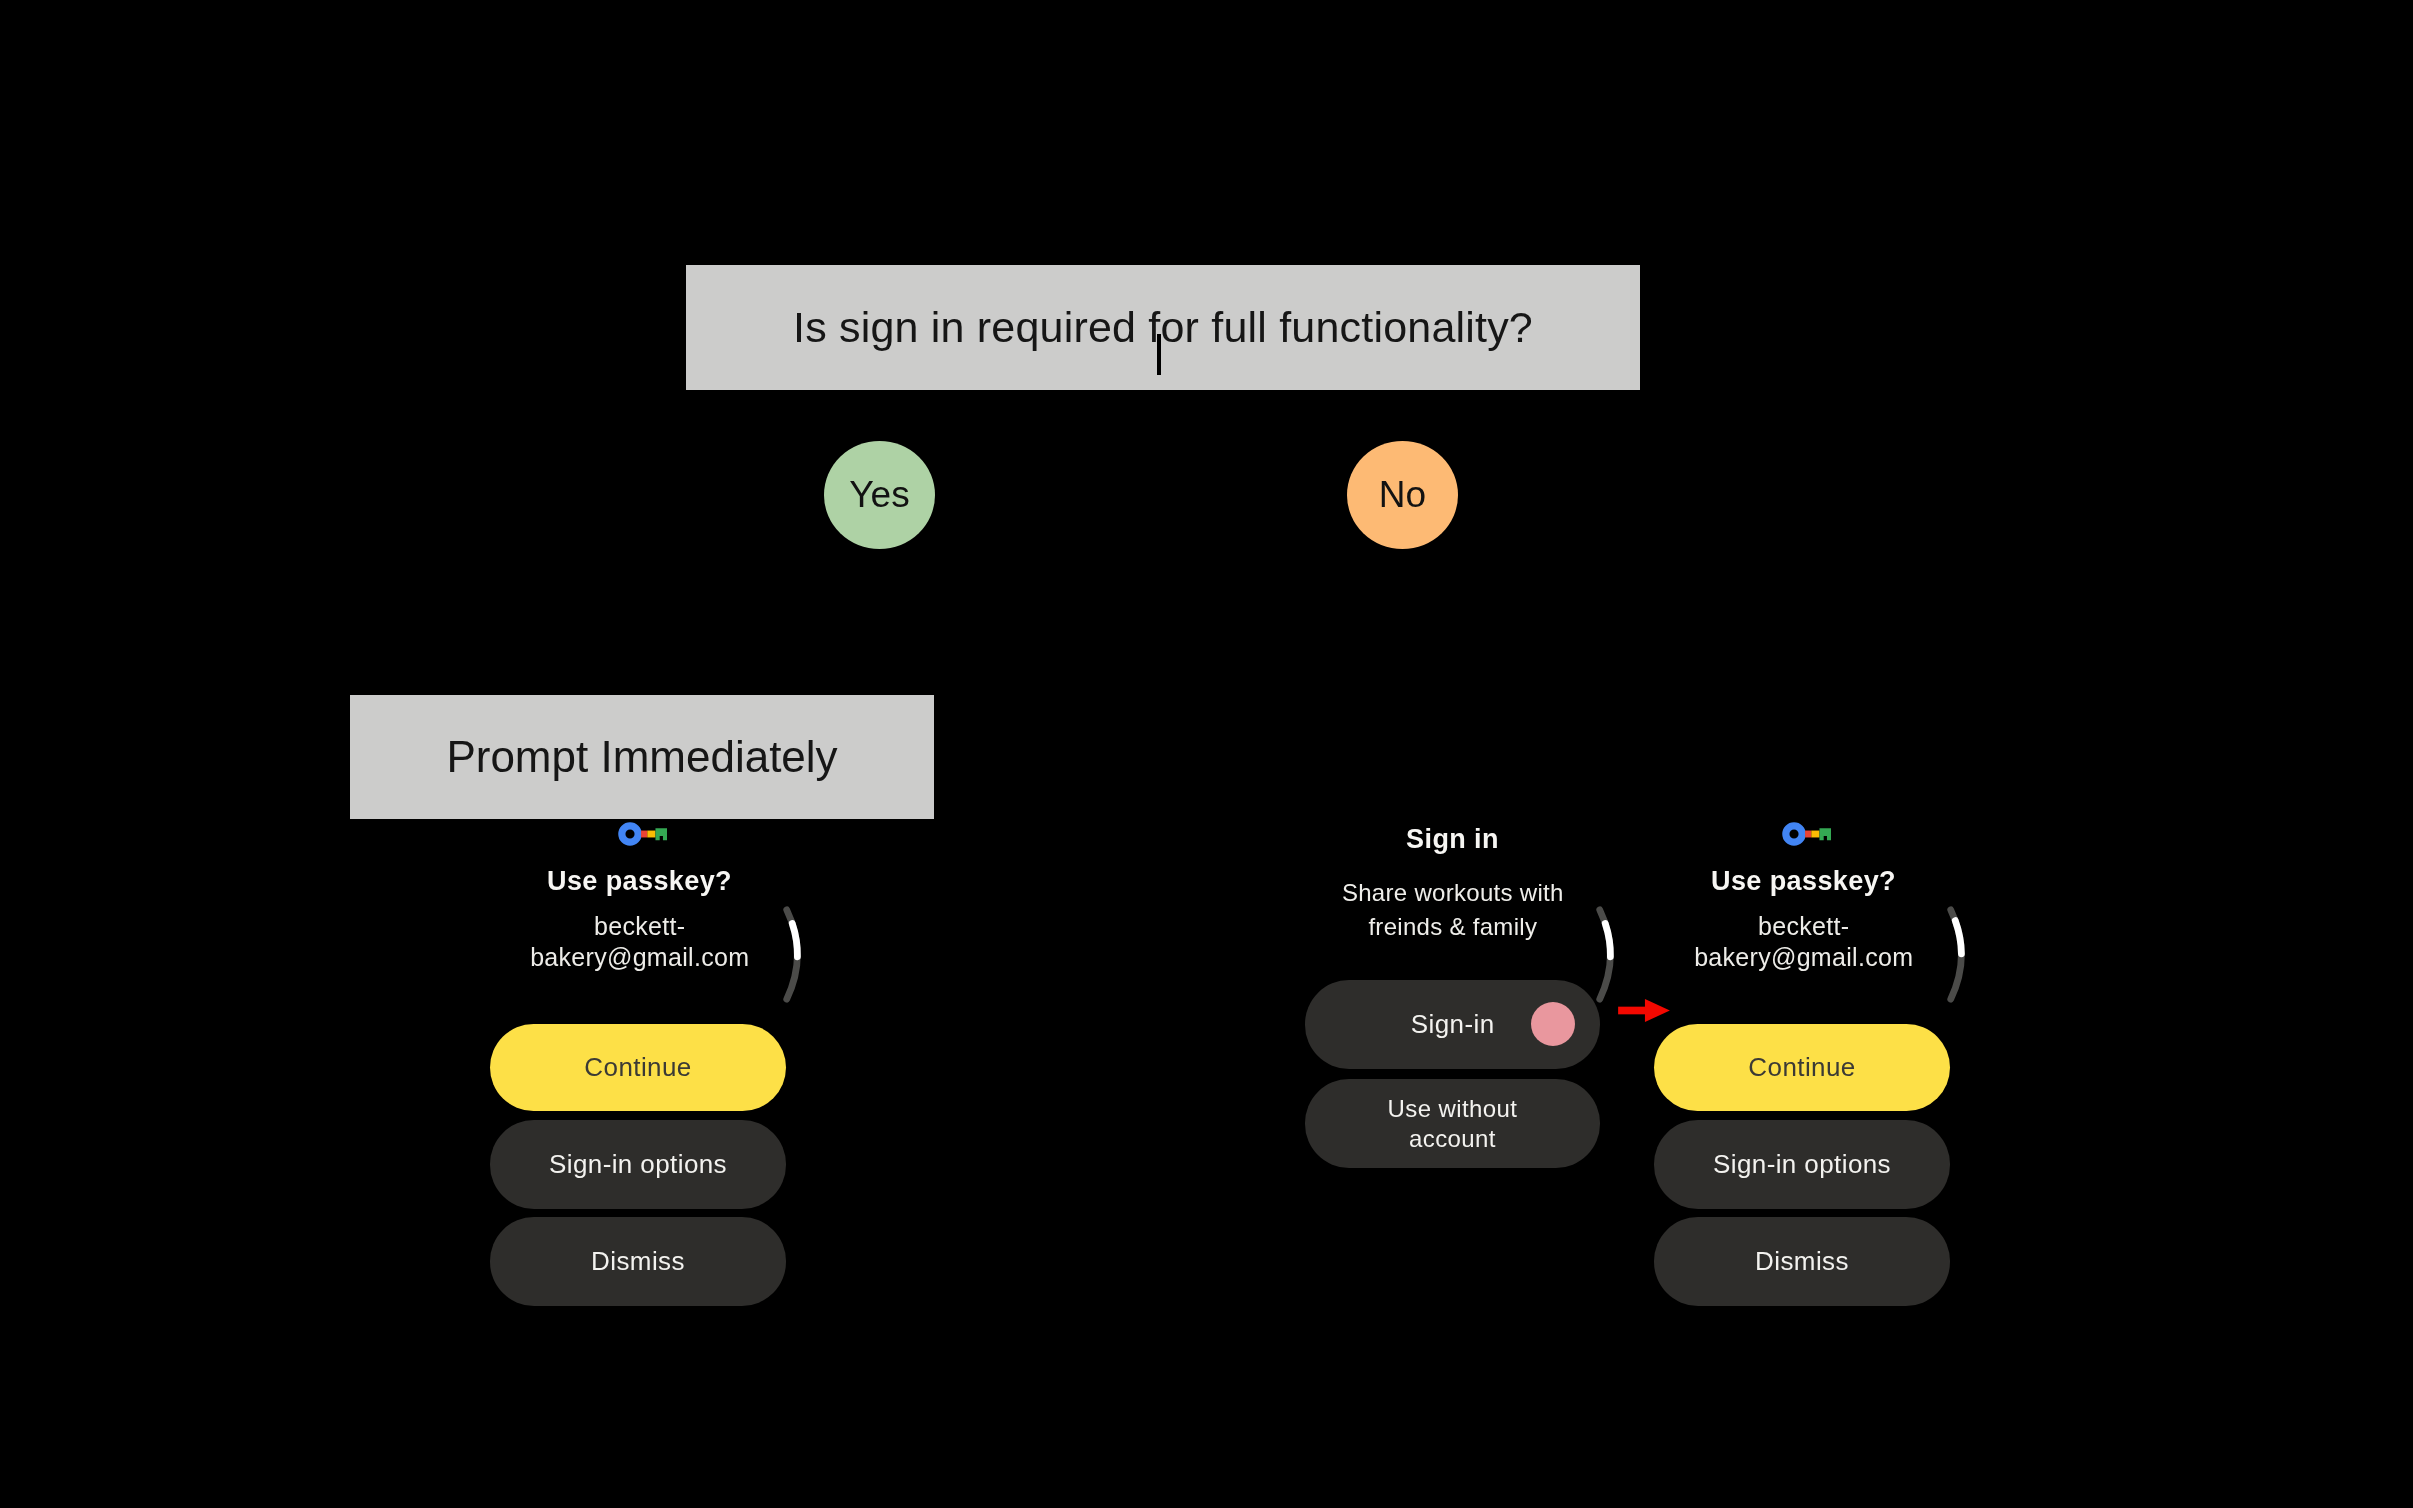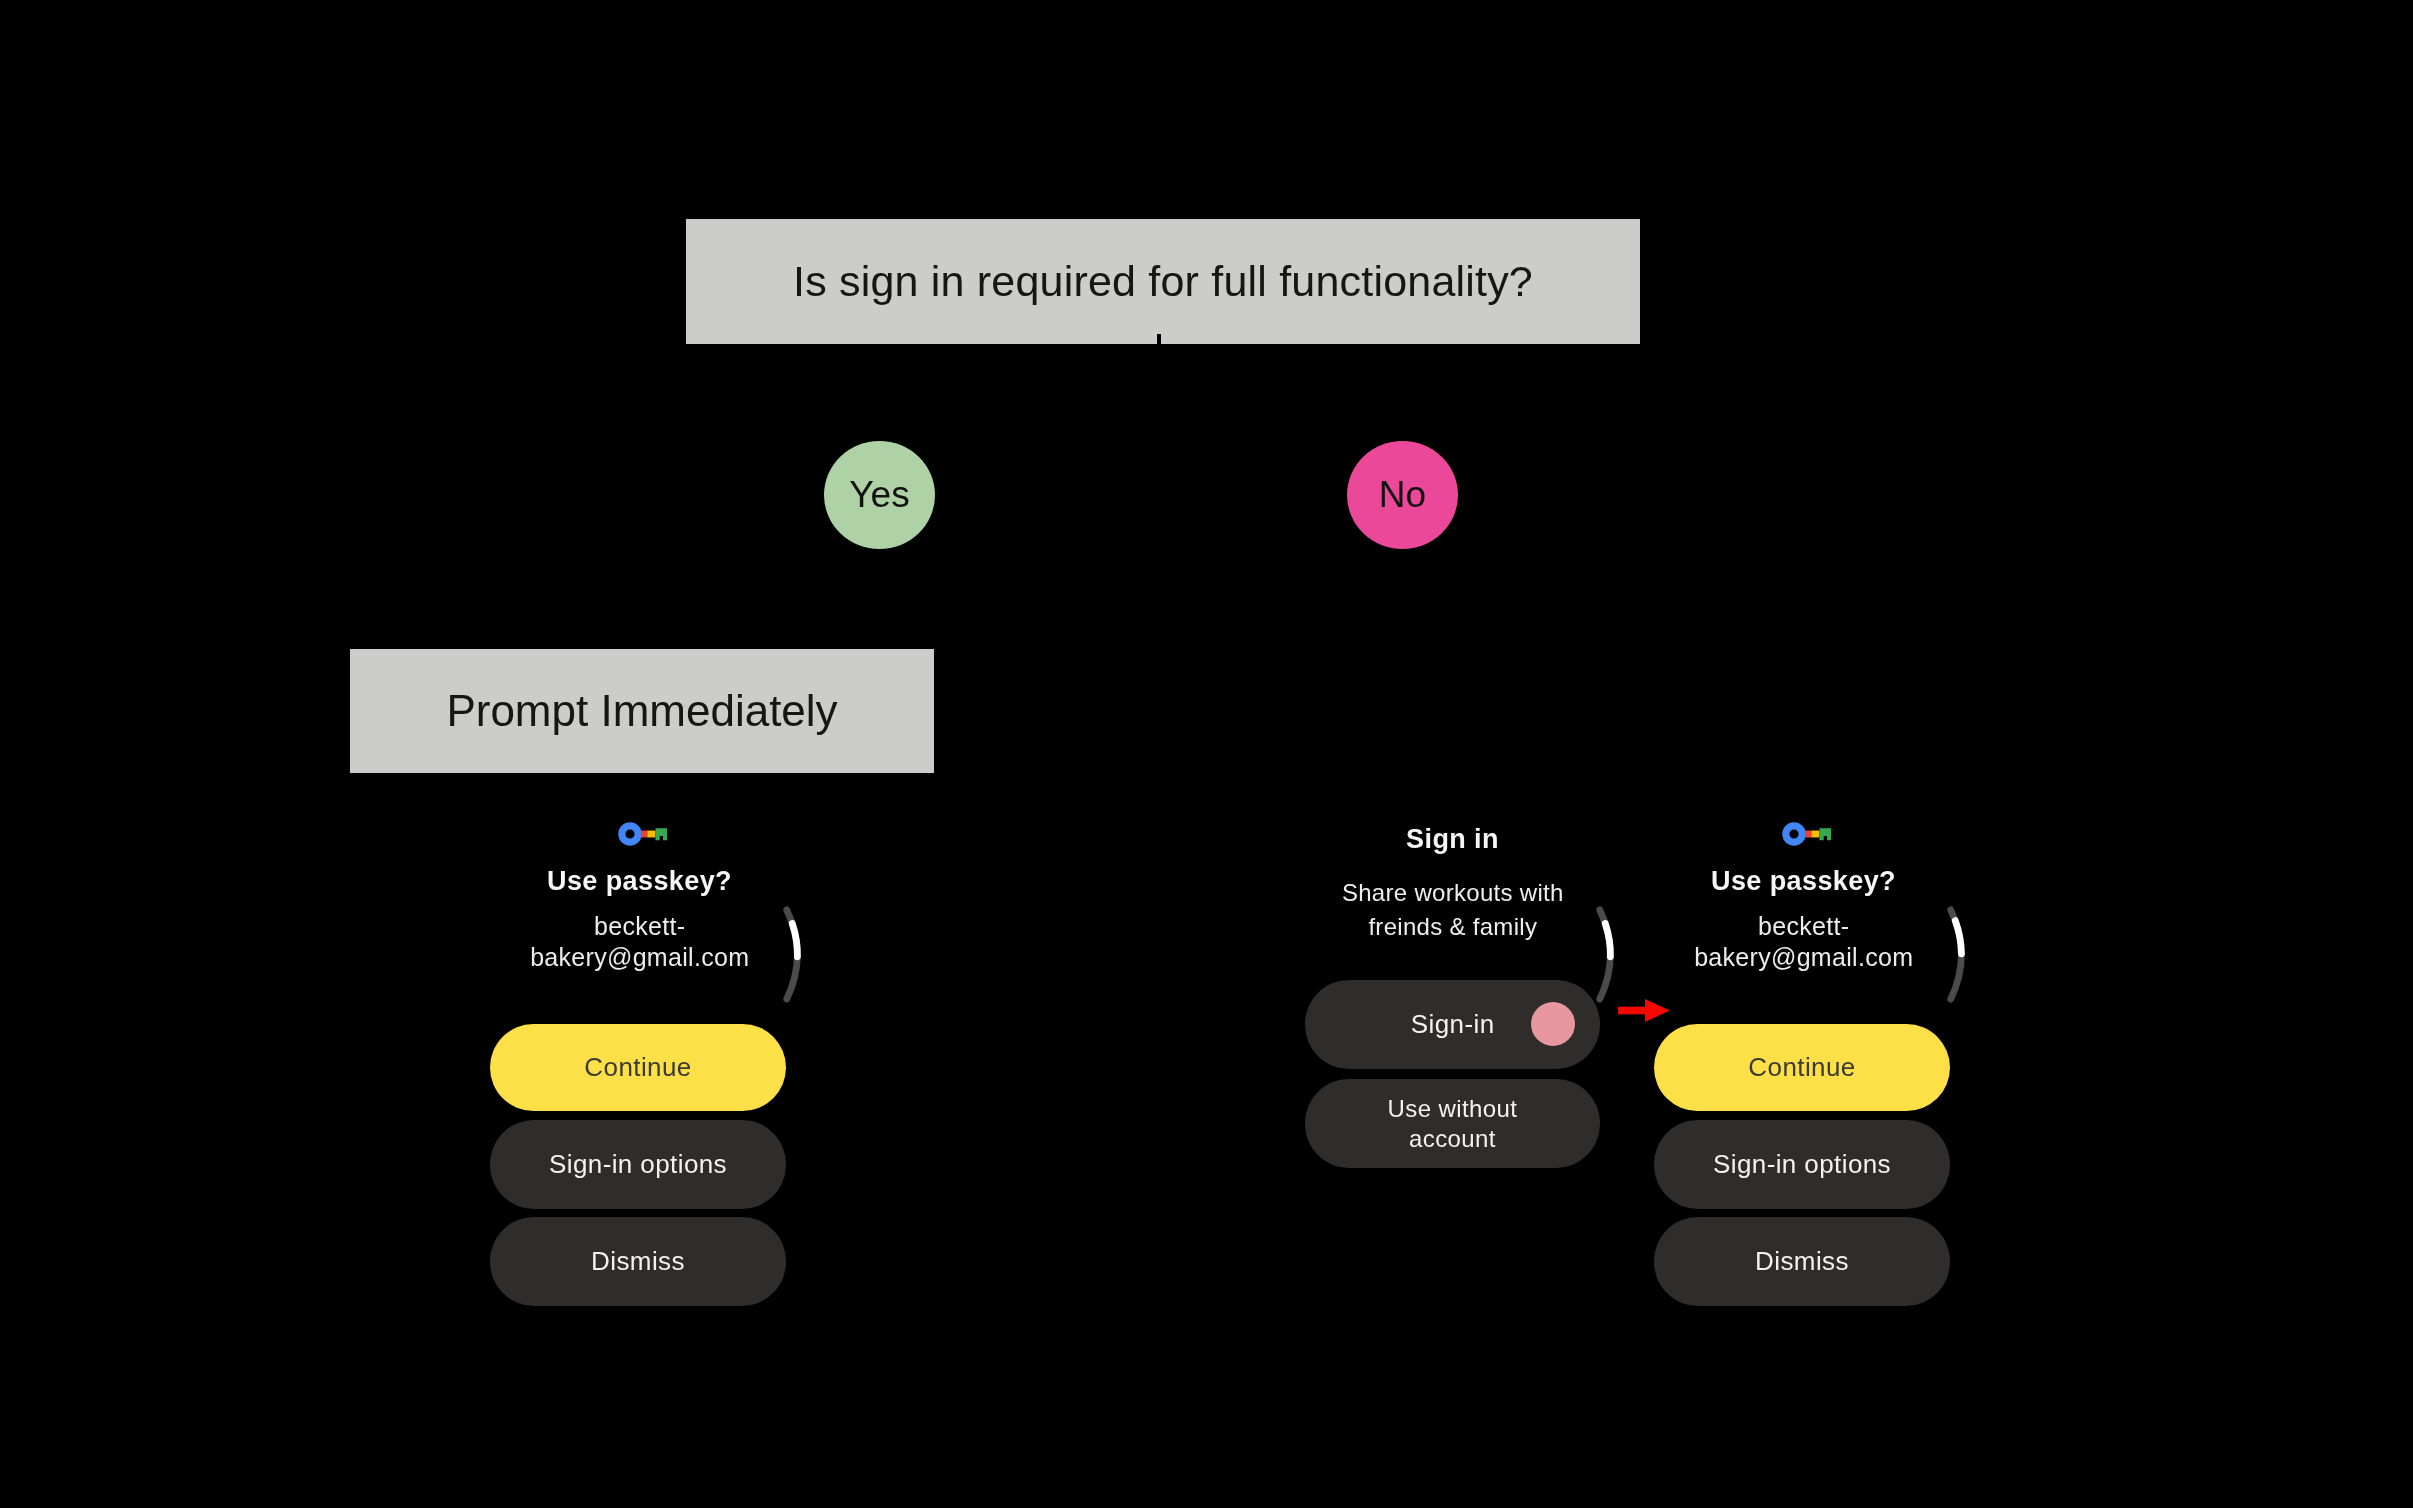--- a/index.html
+++ b/index.html
@@ -1,31 +1,31 @@
 <!DOCTYPE html>
 <html><head>
 <meta charset="utf-8">
 <style>
   html,body{margin:0;padding:0;background:#000;}
   .stage{position:relative;width:2414px;height:1508px;background:#000;overflow:hidden;
          font-family:"Liberation Sans", sans-serif;}
 
   
   .flow-box{position:absolute;background:#cccccb;color:#161616;
-            display:flex;align-items:center;justify-content:center;text-align:center;}
+            display:flex;align-items:center;justify-content:center;text-align:center;margin-top:46px;}
   .q-box{left:686px;top:219px;width:954px;height:125px;font-size:43px;letter-spacing:0.2px;}
   .b-box{font-size:44px;}
   .b-imm{left:350px;top:649px;width:584px;height:124px;}
   .b-need{left:1329px;top:649px;width:584px;height:124px;}
 
   .flow-node{position:absolute;width:111px;height:108px;border-radius:50%;
              display:flex;align-items:center;justify-content:center;
              color:#121212;font-size:37px;}
   .n-yes{left:824px;top:441px;background:#aed2a5;}
-  .n-no{left:1347px;top:441px;background:#ec4899;}
+  .n-no{left:1347px;top:441px;background:#fdba74;}
 
   .nub{position:absolute;width:3.9px;background:#000;}
   .nub-q{left:1157px;top:334px;height:41px;}
   .nub-imm{left:639px;top:620px;height:42px;}
   .nub-need{left:1614px;top:620px;height:42px;}
 
   
   .watch-screen{position:absolute;width:328px;height:465px;color:#f5f4f1;}
   .ws-left{left:490px;top:816px;}
   .ws-right{left:1654px;top:816px;}

